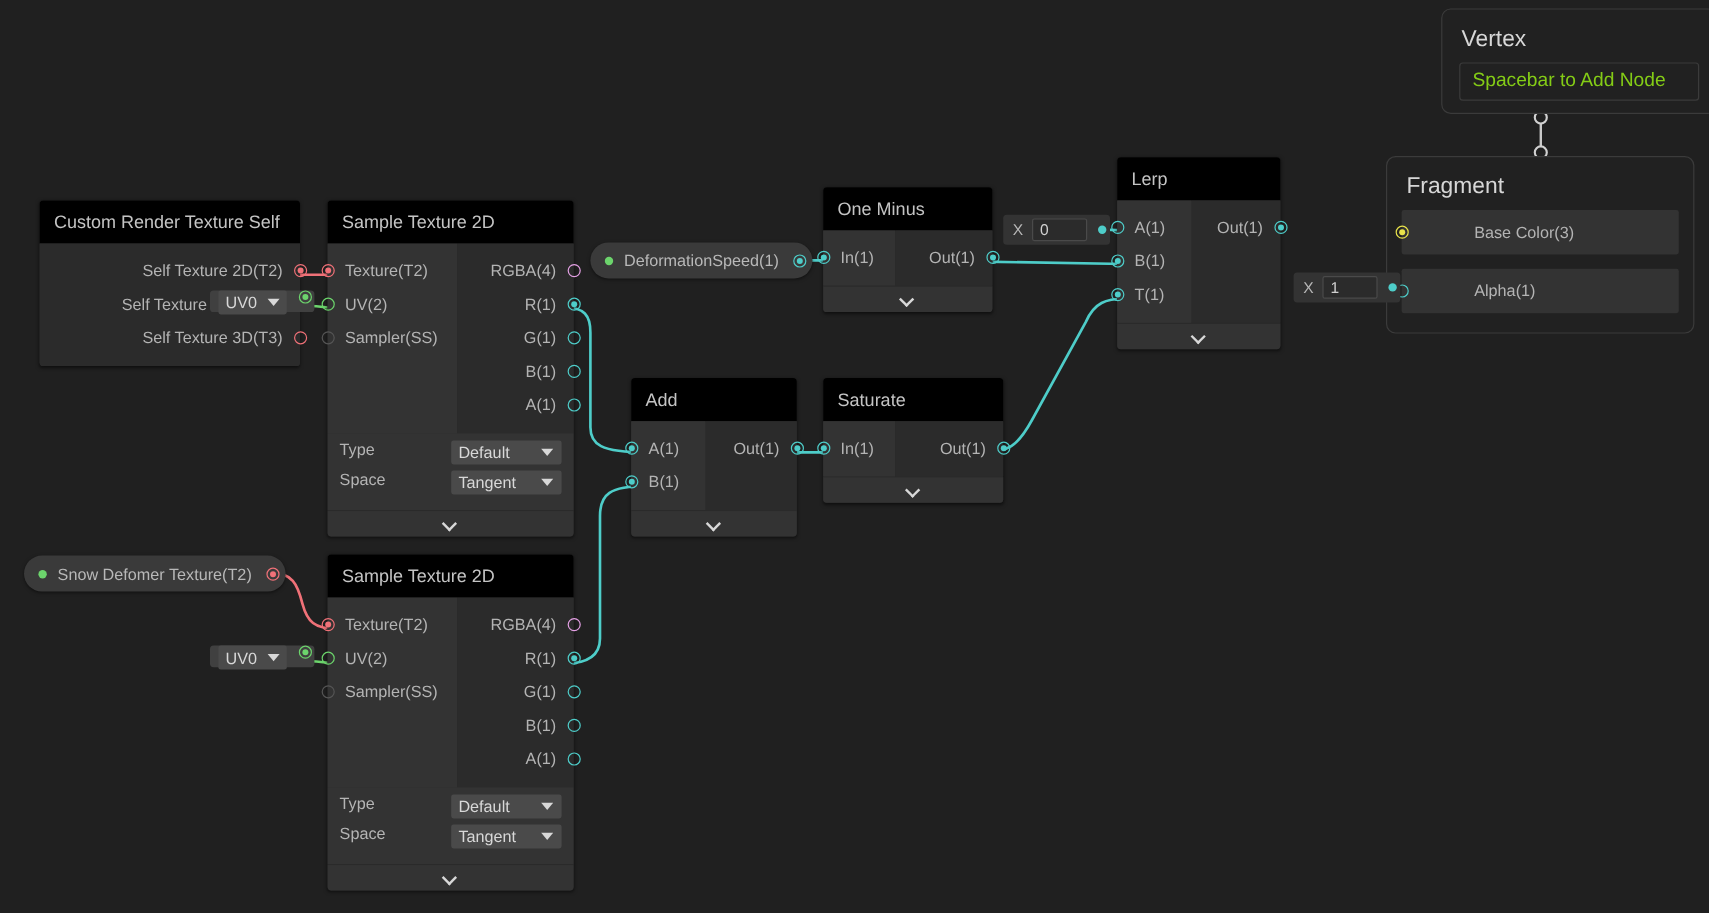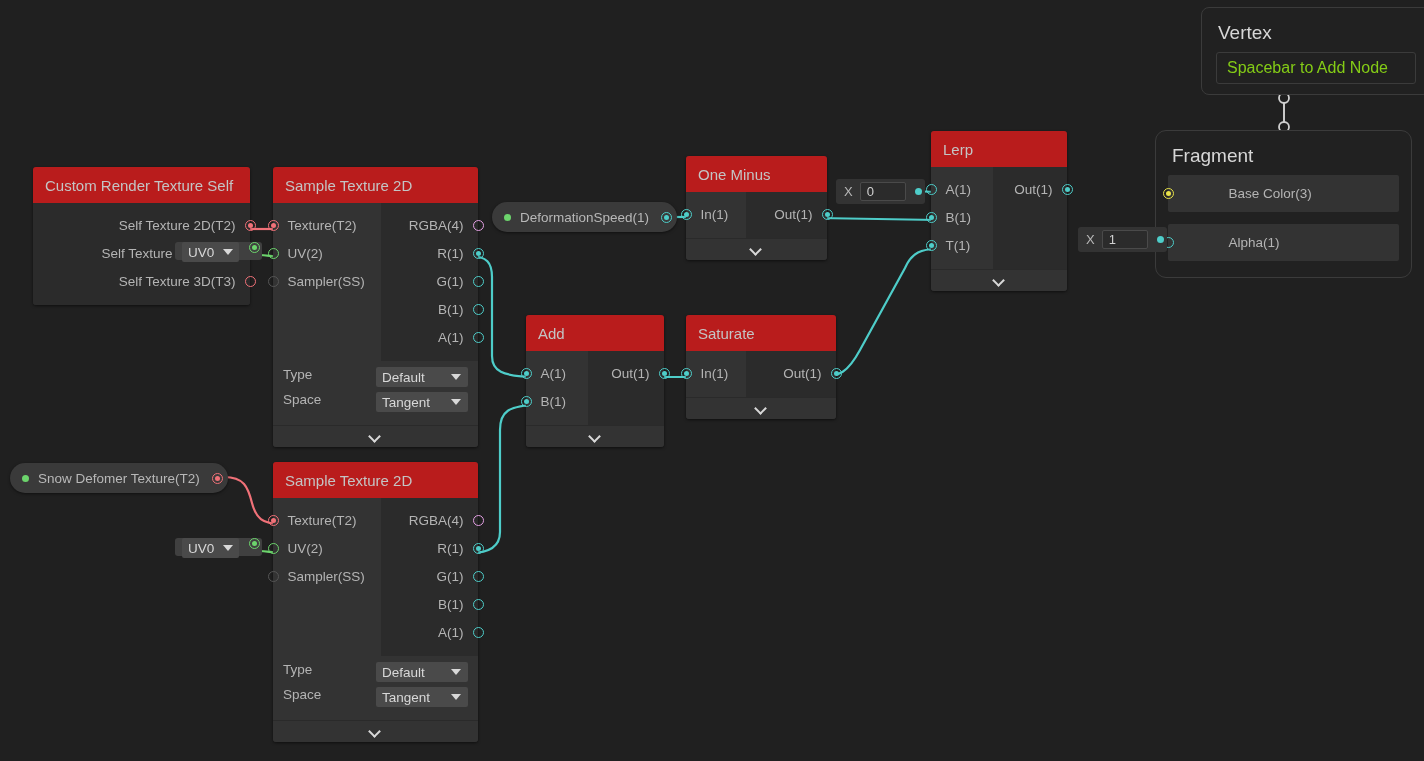--- a/index.html
+++ b/index.html
@@ -9,21 +9,21 @@
     font-family: "Liberation Sans", sans-serif;
     overflow: hidden;
   }
   #canvas { position: relative; width: 1424px; height: 761px; }
 
   svg.wires { position: absolute; left:0; top:0; width:1424px; height:761px; pointer-events:none; z-index: 5;}
 
   
   .node { position: absolute; z-index: 10; background:#2b2b2b; border-radius:3px;
           box-shadow: 0 1px 3px rgba(0,0,0,.55); }
-  .node-header { background:#b91c1c; color:#c4c4c4; font-size:15px; padding:10px 12px 9px 12px;
+  .node-header { background:#000000; color:#c4c4c4; font-size:15px; padding:10px 12px 9px 12px;
                  border-radius:3px 3px 0 0; white-space:nowrap; }
   .node-body { display:flex; }
   .col-in { background:#333333; padding:8px 0 10px 0; min-width:108px; }
   .col-out { background:#2b2b2b; padding:8px 0 10px 0; flex:1; }
   .slot { display:flex; align-items:center; height:28px; font-size:13.5px; color:#b4b4b4; white-space:nowrap; }
   .slot.in { padding-left:0; }
   .slot.out { justify-content:flex-end; padding-right:0; }
   .slot-label { padding:0 9px; }
   .collapse { background:#333333; height:22px; display:flex; align-items:center; justify-content:center;
               border-top:1px solid #2a2a2a; border-radius:0 0 3px 3px; }
@@ -218,21 +218,21 @@
           <span>Tangent</span>
           <span class="caret"></span>
         </div>
       </div>
     </div>
     <div class="collapse">
       <span class="chev"></span>
     </div>
   </div>
 
-  <div class="pill" style="left:10px; top:463px;">
+  <div class="pill" style="left:20px; top:463px;">
     <span class="dot"></span>
     <span class="pill-label">Snow Defomer Texture(T2)</span>
     <span class="port tex filled"></span>
   </div>
 
   <div class="uvdrop" style="left:175px; top:538px;">
     <div class="dd">
       <span>UV0</span>
       <span class="caret"></span>
     </div>
@@ -412,21 +412,21 @@
     <span class="xlab">X</span>
     <span class="xbox">1</span>
     <span class="xdot"></span>
   </div>
 
   <div class="master" style="left:1164px; top:7px; width:230px; height:88px;margin-left:37px;">
     <div class="master-title">Vertex</div>
     <div class="placeholder">Spacebar to Add Node</div>
   </div>
 
-  <div class="master" style="left:1155px; top:130px; width:257px; height:148px;border-radius:11px;">
+  <div class="master" style="left:1155px; top:130px; width:257px; height:148px;">
     <div class="master-title">Fragment</div>
     <div class="master-slot">
       <span class="port yellow filled"></span>
       <span class="ms-label">Base Color(3)</span>
     </div>
     <div class="master-slot">
       <span class="port"></span>
       <span class="ms-label">Alpha(1)</span>
     </div>
   </div>

